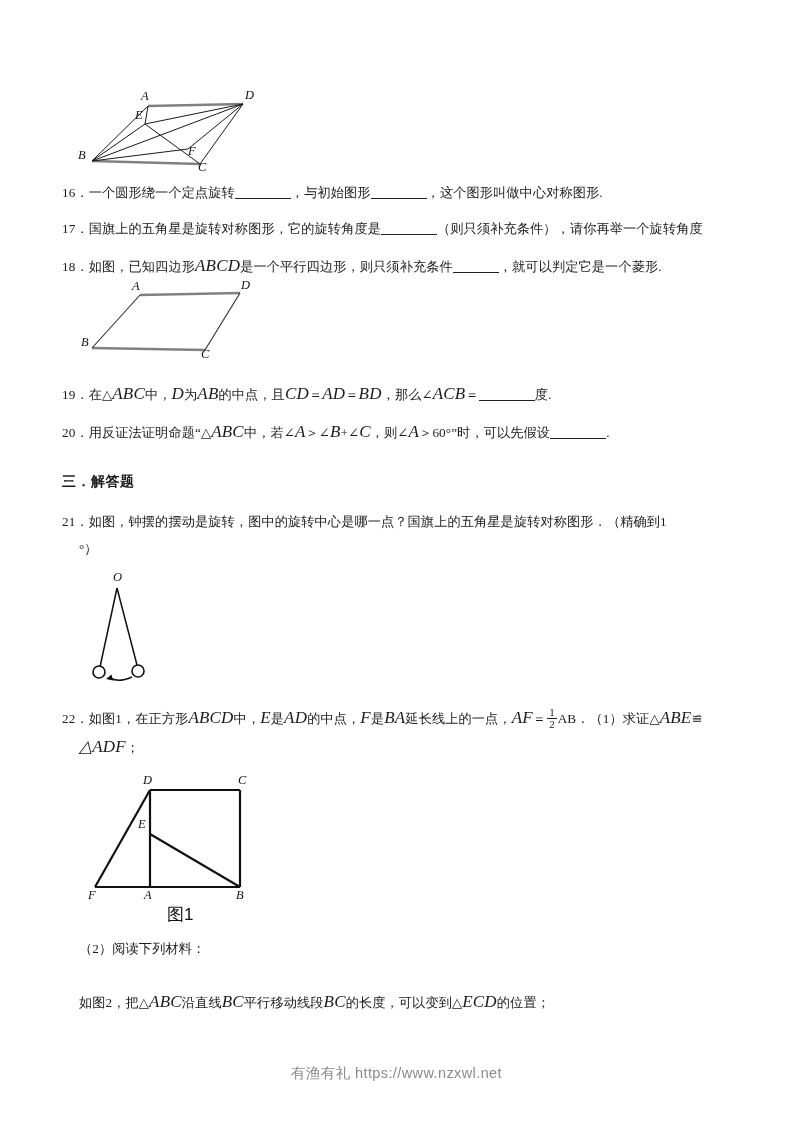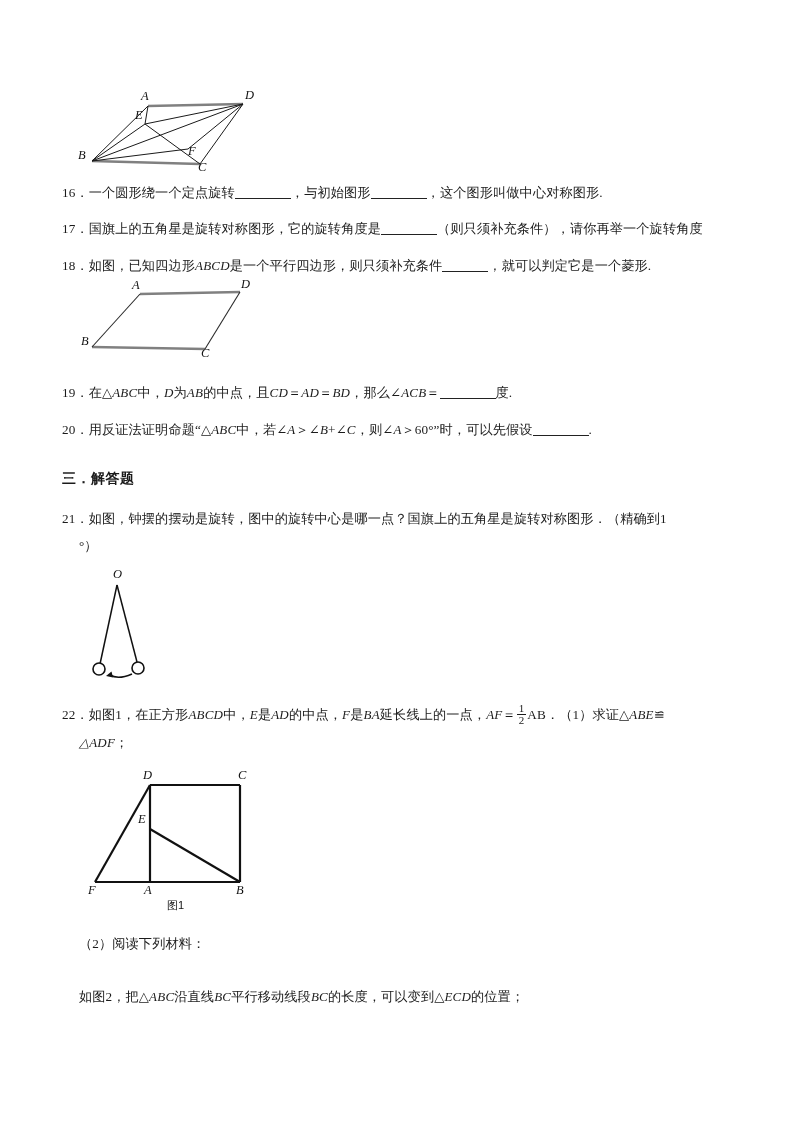--- a/index.html
+++ b/index.html
@@ -37,21 +37,21 @@
     text-align: justify;
   }
   .q-block { margin-bottom: 0; }
   .indent { display: inline-block; width: 17px; }
 
   .num { font-family: "Liberation Serif", serif; }
 
   .ital {
     font-style: italic;
     font-family: "Liberation Serif", serif;
-    font-size: 13px;
+    font-size: 17px;
     letter-spacing: 0.2px;
   }
   .blank {
     display: inline-block;
     border-bottom: 1.1px solid #222;
     height: 0.95em;
     vertical-align: -2px;
   }
   .b-sm { width: 46px; }
   .b-md { width: 56px; }
@@ -83,21 +83,21 @@
   .figlabel {
     position: absolute;
     font-size: 12.5px;
     font-style: italic;
     font-family: "Liberation Serif", serif;
     color: #111;
     white-space: nowrap;
   }
   .fig-caption {
     position: absolute;
-    font-size: 11px;
+    font-size: 17px;
     font-style: normal;
     font-family: "Liberation Sans", sans-serif;
     color: #111;
   }
 
   
   .footer {
     position: absolute;
     left: 0;
     top: 1064px;
@@ -222,14 +222,17 @@
     <div class="qline q-block" style="margin-top:24px;">
       <span class="indent"></span><span>（2）阅读下列材料：</span>
     </div>
 
     <div class="qline q-block" style="margin-top:28px;">
       <span class="indent"></span><span>如图2，把△</span><span class="ital">ABC</span><span>沿直线</span><span class="ital">BC</span><span>平行移动线段</span><span class="ital">BC</span><span>的长度，可以变到△</span><span class="ital">ECD</span><span>的位置；</span>
     </div>
 
   </div>
 
+  <div class="footer">
+    <span>有渔有礼 https://www.nzxwl.net</span>
+  </div>
 
 </div>
 
 </body></html>

